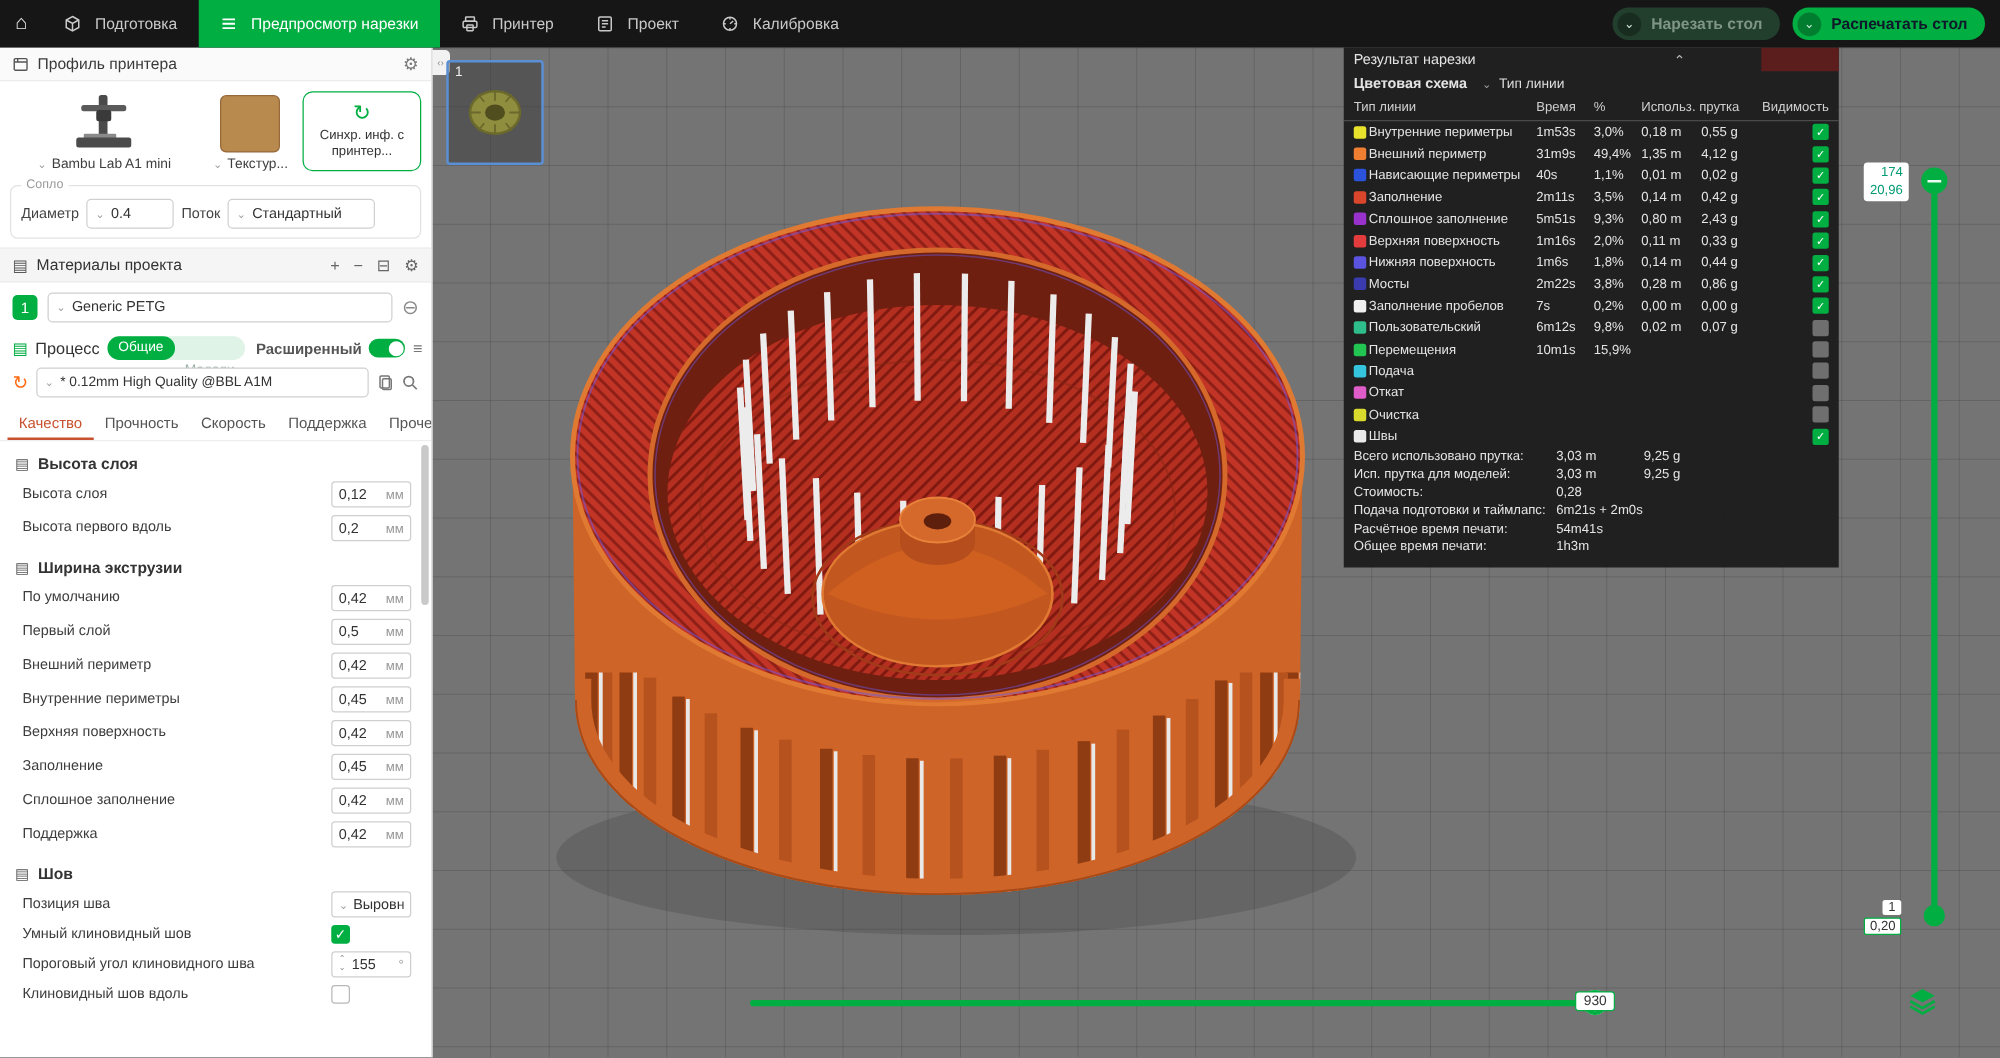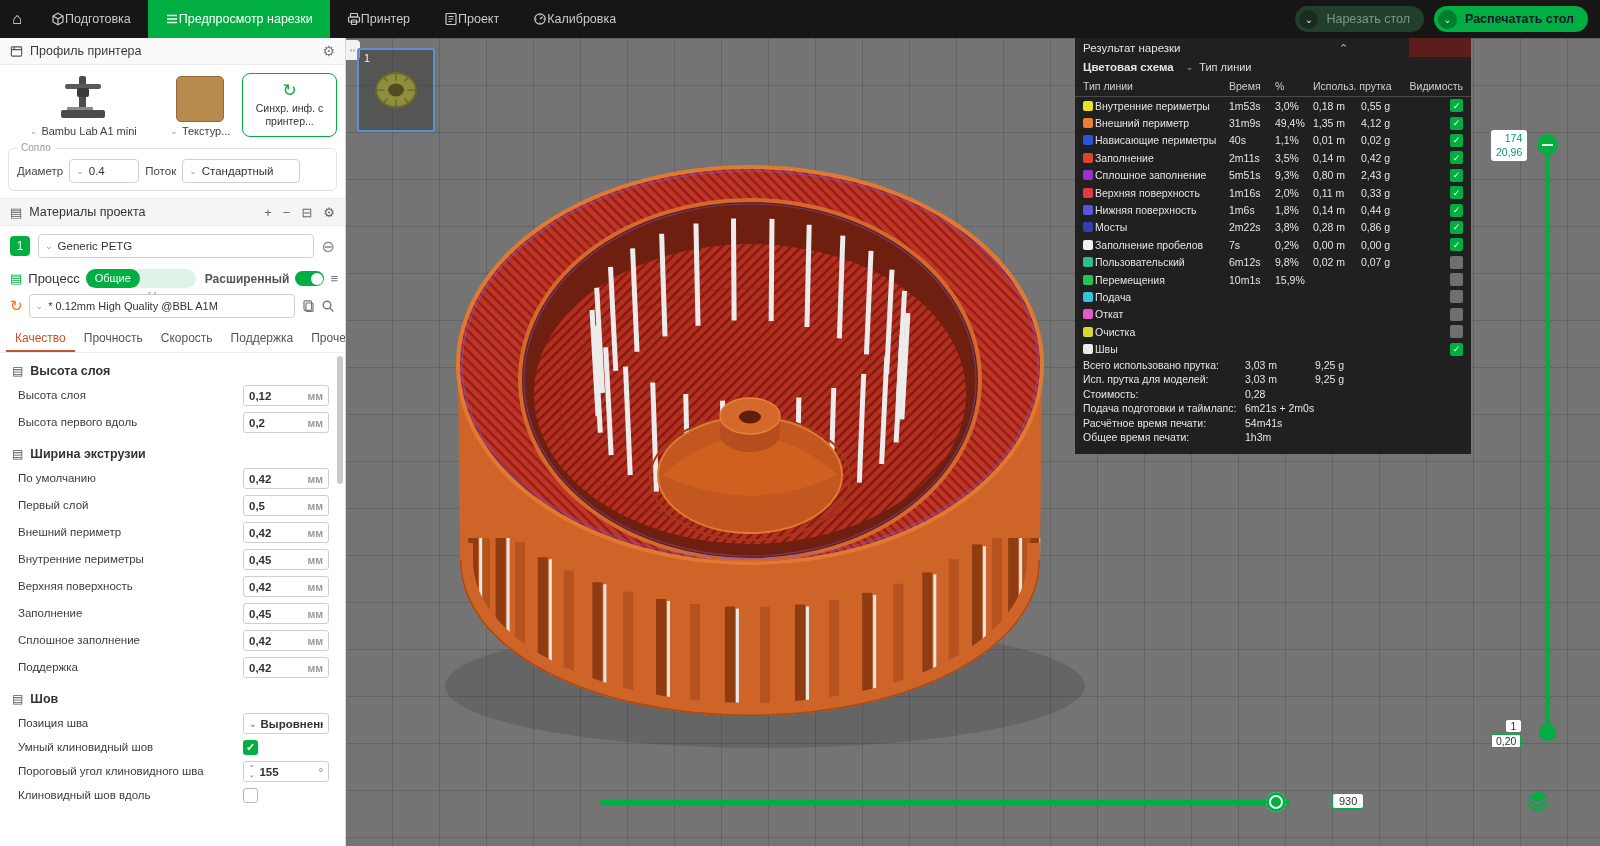--- a/index.html
+++ b/index.html
@@ -3,28 +3,28 @@
 <meta charset="utf-8">
 <style>
   html,body{margin:0;padding:0;}
   body{width:1600px;height:846px;overflow:hidden;position:relative;
        font-family:"Liberation Sans",sans-serif;background:#747474;-webkit-font-smoothing:antialiased;}
 
   
   .topbar{position:absolute;left:0;top:0;right:0;height:38px;background:#161616;display:flex;align-items:center;z-index:50;}
   .home{width:34px;height:38px;display:flex;align-items:center;justify-content:center;color:#e8e8e8;font-size:16px;}
   .tabs{display:flex;height:100%;}
-  .tab{display:flex;align-items:center;gap:0;padding:0 17px;font-size:12.5px;color:#c9c9c9;cursor:pointer;white-space:nowrap;}
+  .tab{display:flex;align-items:center;gap:11px;padding:0 17px;font-size:12.5px;color:#c9c9c9;cursor:pointer;white-space:nowrap;}
   .tab.active{background:#00AE42;color:#fff;}
   .tico{display:flex;align-items:center;}
   .tb-right{margin-left:auto;display:flex;gap:10px;padding-right:12px;}
   .grp{display:flex;align-items:center;border-radius:14px;height:26px;}
   .grp .car{width:19px;height:19px;border-radius:50%;display:flex;align-items:center;justify-content:center;
             font-size:10px;margin-left:4px;background:rgba(0,0,0,.28);color:#cfe9d8;}
-  .grp .lbl{padding:0 14px 0 8px;font-size:12.5px;white-space:nowrap;}
+  .grp .lbl{padding:0 14px 0 8px;font-size:12.5px;white-space:nowrap;font-weight:bold;}
   .grp.slice{background:#223f2d;}
   .grp.slice .lbl{color:#7f9587;}
   .grp.print{background:#00AE42;}
   .grp.print .lbl{color:#0f172a;font-weight:bold;text-align:center;}
 
   
   .sidebar{position:absolute;left:0;top:38px;width:345px;bottom:0;background:#fff;color:#333;
            display:flex;flex-direction:column;overflow:hidden;border-right:1px solid #d6d6d6;z-index:40;}
   .ph-head{height:26px;display:flex;align-items:center;gap:7px;padding:0 10px;font-size:12.5px;color:#3a3a3a;
            background:#fafafa;border-bottom:1px solid #ececec;flex:none;}
@@ -72,21 +72,21 @@
   .preset-sel{flex:1;font-size:11px;}
   .mini-svg{color:#777;display:flex;cursor:pointer;}
   .ptabs{display:flex;padding:0 6px;border-bottom:1px solid #ededed;flex:none;}
   .ptab{padding:6px 9px 5px;font-size:12px;color:#555;cursor:pointer;white-space:nowrap;}
   .ptab.active{color:#C8522F;border-bottom:2px solid #C8522F;}
   .params{flex:1;overflow:hidden;position:relative;}
   .sec-h{display:flex;align-items:center;gap:7px;padding:11px 12px 4px;font-size:12.5px;font-weight:bold;color:#333;}
   .sec-ico{color:#555;font-size:12px;font-weight:normal;}
   .prow{display:flex;align-items:center;padding:3px 16px 3px 18px;}
   .prow .lab{flex:1;font-size:11.5px;color:#3d3d3d;line-height:1.25;padding-right:6px;}
-  .ctl{width:86px;flex:none;display:flex;font-weight:bold;}
+  .ctl{width:64px;flex:none;display:flex;}
   .input{width:100%;height:21px;border:1px solid #cfcfcf;border-radius:3px;display:flex;align-items:center;
          padding:0 5px;font-size:11.5px;background:#fff;box-sizing:border-box;}
   .input .val{flex:1;overflow:hidden;white-space:nowrap;}
   .input .unit{color:#9a9a9a;font-size:10.5px;flex:none;}
   .input .car{color:#999;font-size:9px;margin-right:4px;flex:none;}
   .spa{display:flex;flex-direction:column;font-size:6.5px;color:#8a8a8a;line-height:1;margin-right:5px;flex:none;}
   .cb{width:15px;height:15px;border-radius:3px;display:flex;align-items:center;justify-content:center;cursor:pointer;}
   .cb.on{background:#00AE42;color:#fff;font-size:11px;}
   .cb.off{background:#fff;border:1px solid #b8b8b8;box-sizing:border-box;}
   .scroll-thumb{position:absolute;right:2px;top:3px;width:6px;height:128px;background:#c9c9c9;border-radius:3px;cursor:pointer;}
@@ -99,21 +99,21 @@
   .collapse-tab{position:absolute;left:0;top:2px;width:15px;height:20px;background:#f2f2f2;border-radius:0 4px 4px 0;
                 color:#888;font-size:8px;display:flex;align-items:center;justify-content:center;cursor:pointer;z-index:5;}
   .plate-thumb{position:absolute;left:12px;top:10px;width:74px;height:80px;background:rgba(48,48,48,.45);
                border:2px solid #5b8fd4;border-radius:3px;z-index:5;cursor:pointer;}
   .plate-num{color:#eee;font-size:11px;position:absolute;top:2px;left:5px;}
   .plate-thumb svg{position:absolute;left:10px;top:16px;}
   .model-svg{position:absolute;left:0;top:0;}
   .hline{position:absolute;left:255px;top:762px;width:690px;height:5px;background:#00AE42;border-radius:3px;z-index:6;}
   .hhandle{position:absolute;left:921px;top:754px;width:20px;height:20px;border-radius:50%;background:#00AE42;
            z-index:7;cursor:pointer;box-shadow:inset 0 0 0 3px #00AE42,inset 0 0 0 5px #e9f9ef;}
-  .hbadge{position:absolute;left:987px;top:755px;border:1px solid #00AE42;background:#fff;color:#333;font-size:11px;
+  .hbadge{position:absolute;left:915px;top:755px;border:1px solid #00AE42;background:#fff;color:#333;font-size:11px;
           padding:1px 6px;border-radius:3px;z-index:7;}
   .vline{position:absolute;left:1200px;top:104px;width:5px;height:588px;background:#00AE42;border-radius:3px;z-index:6;}
   .vhandle-top{position:absolute;left:1192px;top:96px;width:21px;height:21px;border-radius:50%;background:#00AE42;z-index:7;cursor:pointer;}
   .vhandle-top::after{content:"";position:absolute;left:5px;top:9.5px;width:11px;height:2px;background:#eafcf1;}
   .vbadge-top{position:absolute;left:1146px;top:92px;background:#fff;color:#009B74;font-size:10.5px;line-height:1.3;
               padding:2px 5px;border-radius:3px;text-align:right;z-index:7;}
   .vhandle-bot{position:absolute;left:1194px;top:686px;width:17px;height:17px;border-radius:50%;background:#00AE42;z-index:7;cursor:pointer;}
   .vbadge-bot{position:absolute;left:1146px;top:682px;display:flex;flex-direction:column;align-items:flex-end;gap:2px;
               font-size:10.5px;z-index:7;}
   .vbadge-bot .b1{background:#fff;padding:0 5px;border-radius:2px;color:#333;}

